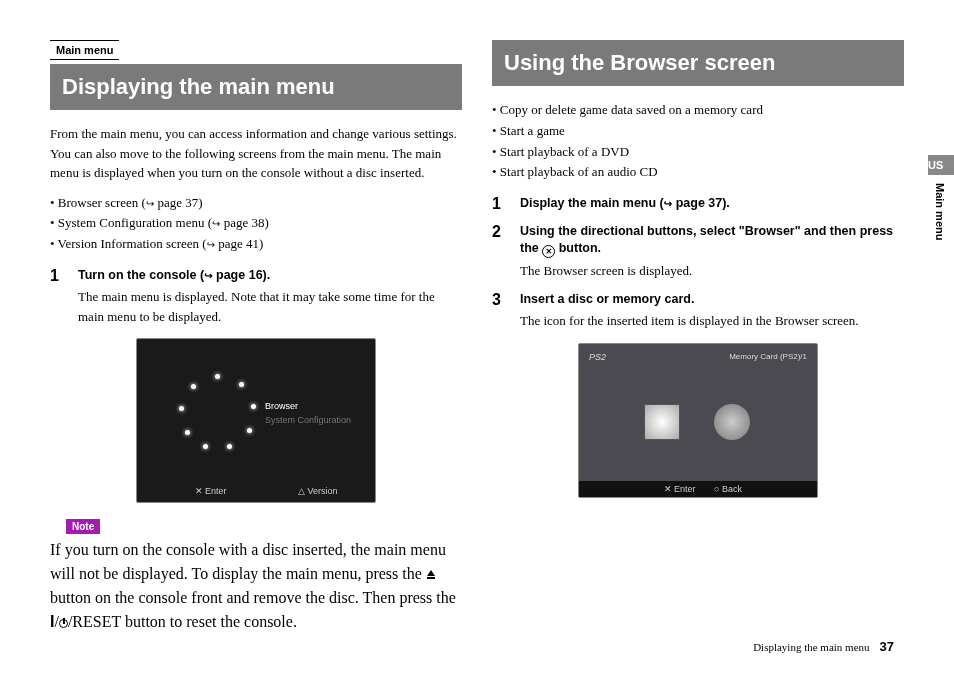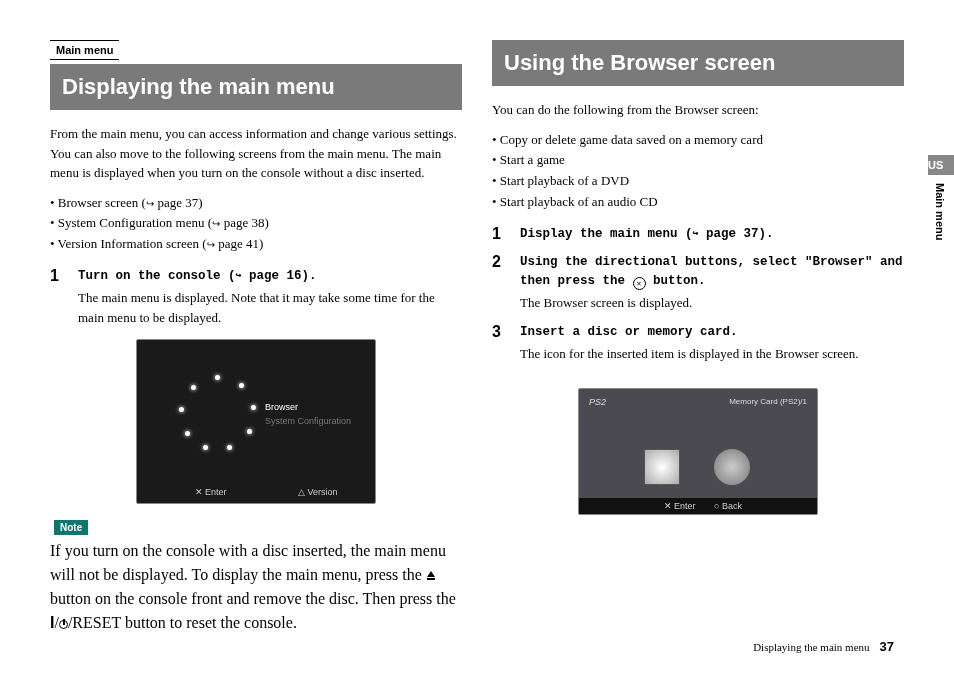--- a/index.html
+++ b/index.html
@@ -8,27 +8,27 @@
     .col { flex: 1; }
     .breadcrumb { font-family: Arial, sans-serif; font-weight: bold; font-size: 11px; padding: 3px 6px; border-top: 1px solid #000; border-bottom: 1px solid #000; display: inline-block; margin-bottom: 4px; }
     .section-title { background: #7a7a7a; color: #fff; font-family: Arial, sans-serif; font-weight: bold; font-size: 22px; padding: 10px 12px; margin-bottom: 14px; }
     .intro { line-height: 1.5; margin-bottom: 10px; }
     .bullets { margin-bottom: 12px; }
     .bullets li { list-style: none; line-height: 1.6; }
     .bullets li::before { content: "• "; }
     .arrow { font-size: 10px; vertical-align: middle; }
     .step { margin-bottom: 10px; }
     .step-num { font-family: Arial, sans-serif; font-weight: bold; font-size: 16px; float: left; margin-right: 8px; }
-    .step-head { font-family: Liberation Mono, monospace; font-weight: bold; font-size: 12.5px; line-height: 1.4; }
+    .step-head { font-family: Liberation Sans, sans-serif; font-weight: bold; font-size: 12.5px; line-height: 1.4; }
     .step-body { margin-left: 28px; line-height: 1.5; margin-top: 3px; }
     .step-head-wrap { margin-left: 28px; }
-    .note-tag { display: inline-block; background: #0f766e; color: #fff; font-family: Arial, sans-serif; font-size: 10px; font-weight: bold; padding: 2px 6px; margin: 6px 0 4px 4px; }
+    .note-tag { display: inline-block; background: #a21caf; color: #fff; font-family: Arial, sans-serif; font-size: 10px; font-weight: bold; padding: 2px 6px; margin: 6px 0 4px 16px; }
     .note-body { font-size: 16px; line-height: 1.5; }
     .screenshot { width: 240px; height: 165px; background: #1a1a1a; margin: 12px auto 10px auto; position: relative; border: 1px solid #888; border-radius: 2px; padding-left: 44px; }
-    .screenshot2 { width: 240px; height: 127px; background: #4a4a50; margin: 24px auto 10px auto; position: relative; border: 1px solid #888; border-radius: 2px; }
+    .screenshot2 { width: 240px; height: 155px; background: #4a4a50; margin: 12px auto 10px auto; position: relative; border: 1px solid #888; border-radius: 2px; }
     .ss-txt { position: absolute; color: #ccc; font-family: Arial, sans-serif; font-size: 9px; }
     .dots { position: absolute; width: 80px; height: 80px; left: 40px; top: 35px; }
     .dot { position: absolute; width: 5px; height: 5px; background: #fff; border-radius: 50%; box-shadow: 0 0 4px #fff; }
     .icon-box { position: absolute; width: 36px; height: 36px; background: radial-gradient(#fff, #aaa); border: 1px solid #555; }
     .disc-circ { position: absolute; width: 36px; height: 36px; background: radial-gradient(#ccc, #777); border-radius: 50%; }
     .footbar { position: absolute; bottom: 0; left: 0; right: 0; height: 16px; background: #111; }
     .circle-btn { display: inline-block; width: 13px; height: 13px; border: 1.2px solid #000; border-radius: 50%; font-size: 8px; text-align: center; line-height: 11px; vertical-align: -2px; }
     .eject { display: inline-block; width: 10px; height: 10px; position: relative; vertical-align: -1px; }
     .eject::before { content: ""; position: absolute; left: 1px; top: 0; border-left: 4px solid transparent; border-right: 4px solid transparent; border-bottom: 6px solid #000; }
     .eject::after { content: ""; position: absolute; left: 1px; top: 7px; width: 8px; height: 1.5px; background: #000; }
@@ -83,21 +83,20 @@
     </div>
 
     <div class="note-tag">Note</div>
     <p class="note-body">
       <span>If you turn on the console with a disc inserted, the main menu will not be displayed. To display the main menu, press the </span><span class="eject"></span><span> button on the console front and remove the disc. Then press the </span><span class="pow">I</span><span>/</span><span class="powericon"></span><span>/RESET button to reset the console.</span>
     </p>
   </div>
 
   <div class="col">
     <div class="section-title">Using the Browser screen</div>
-    <p class="intro">You can do the following from the Browser screen:</p>
     <ul class="bullets">
       <li>Copy or delete game data saved on a memory card</li>
       <li>Start a game</li>
       <li>Start playback of a DVD</li>
       <li>Start playback of an audio CD</li>
     </ul>
 
     <div class="step">
       <span class="step-num">1</span>
       <div class="step-head-wrap">

